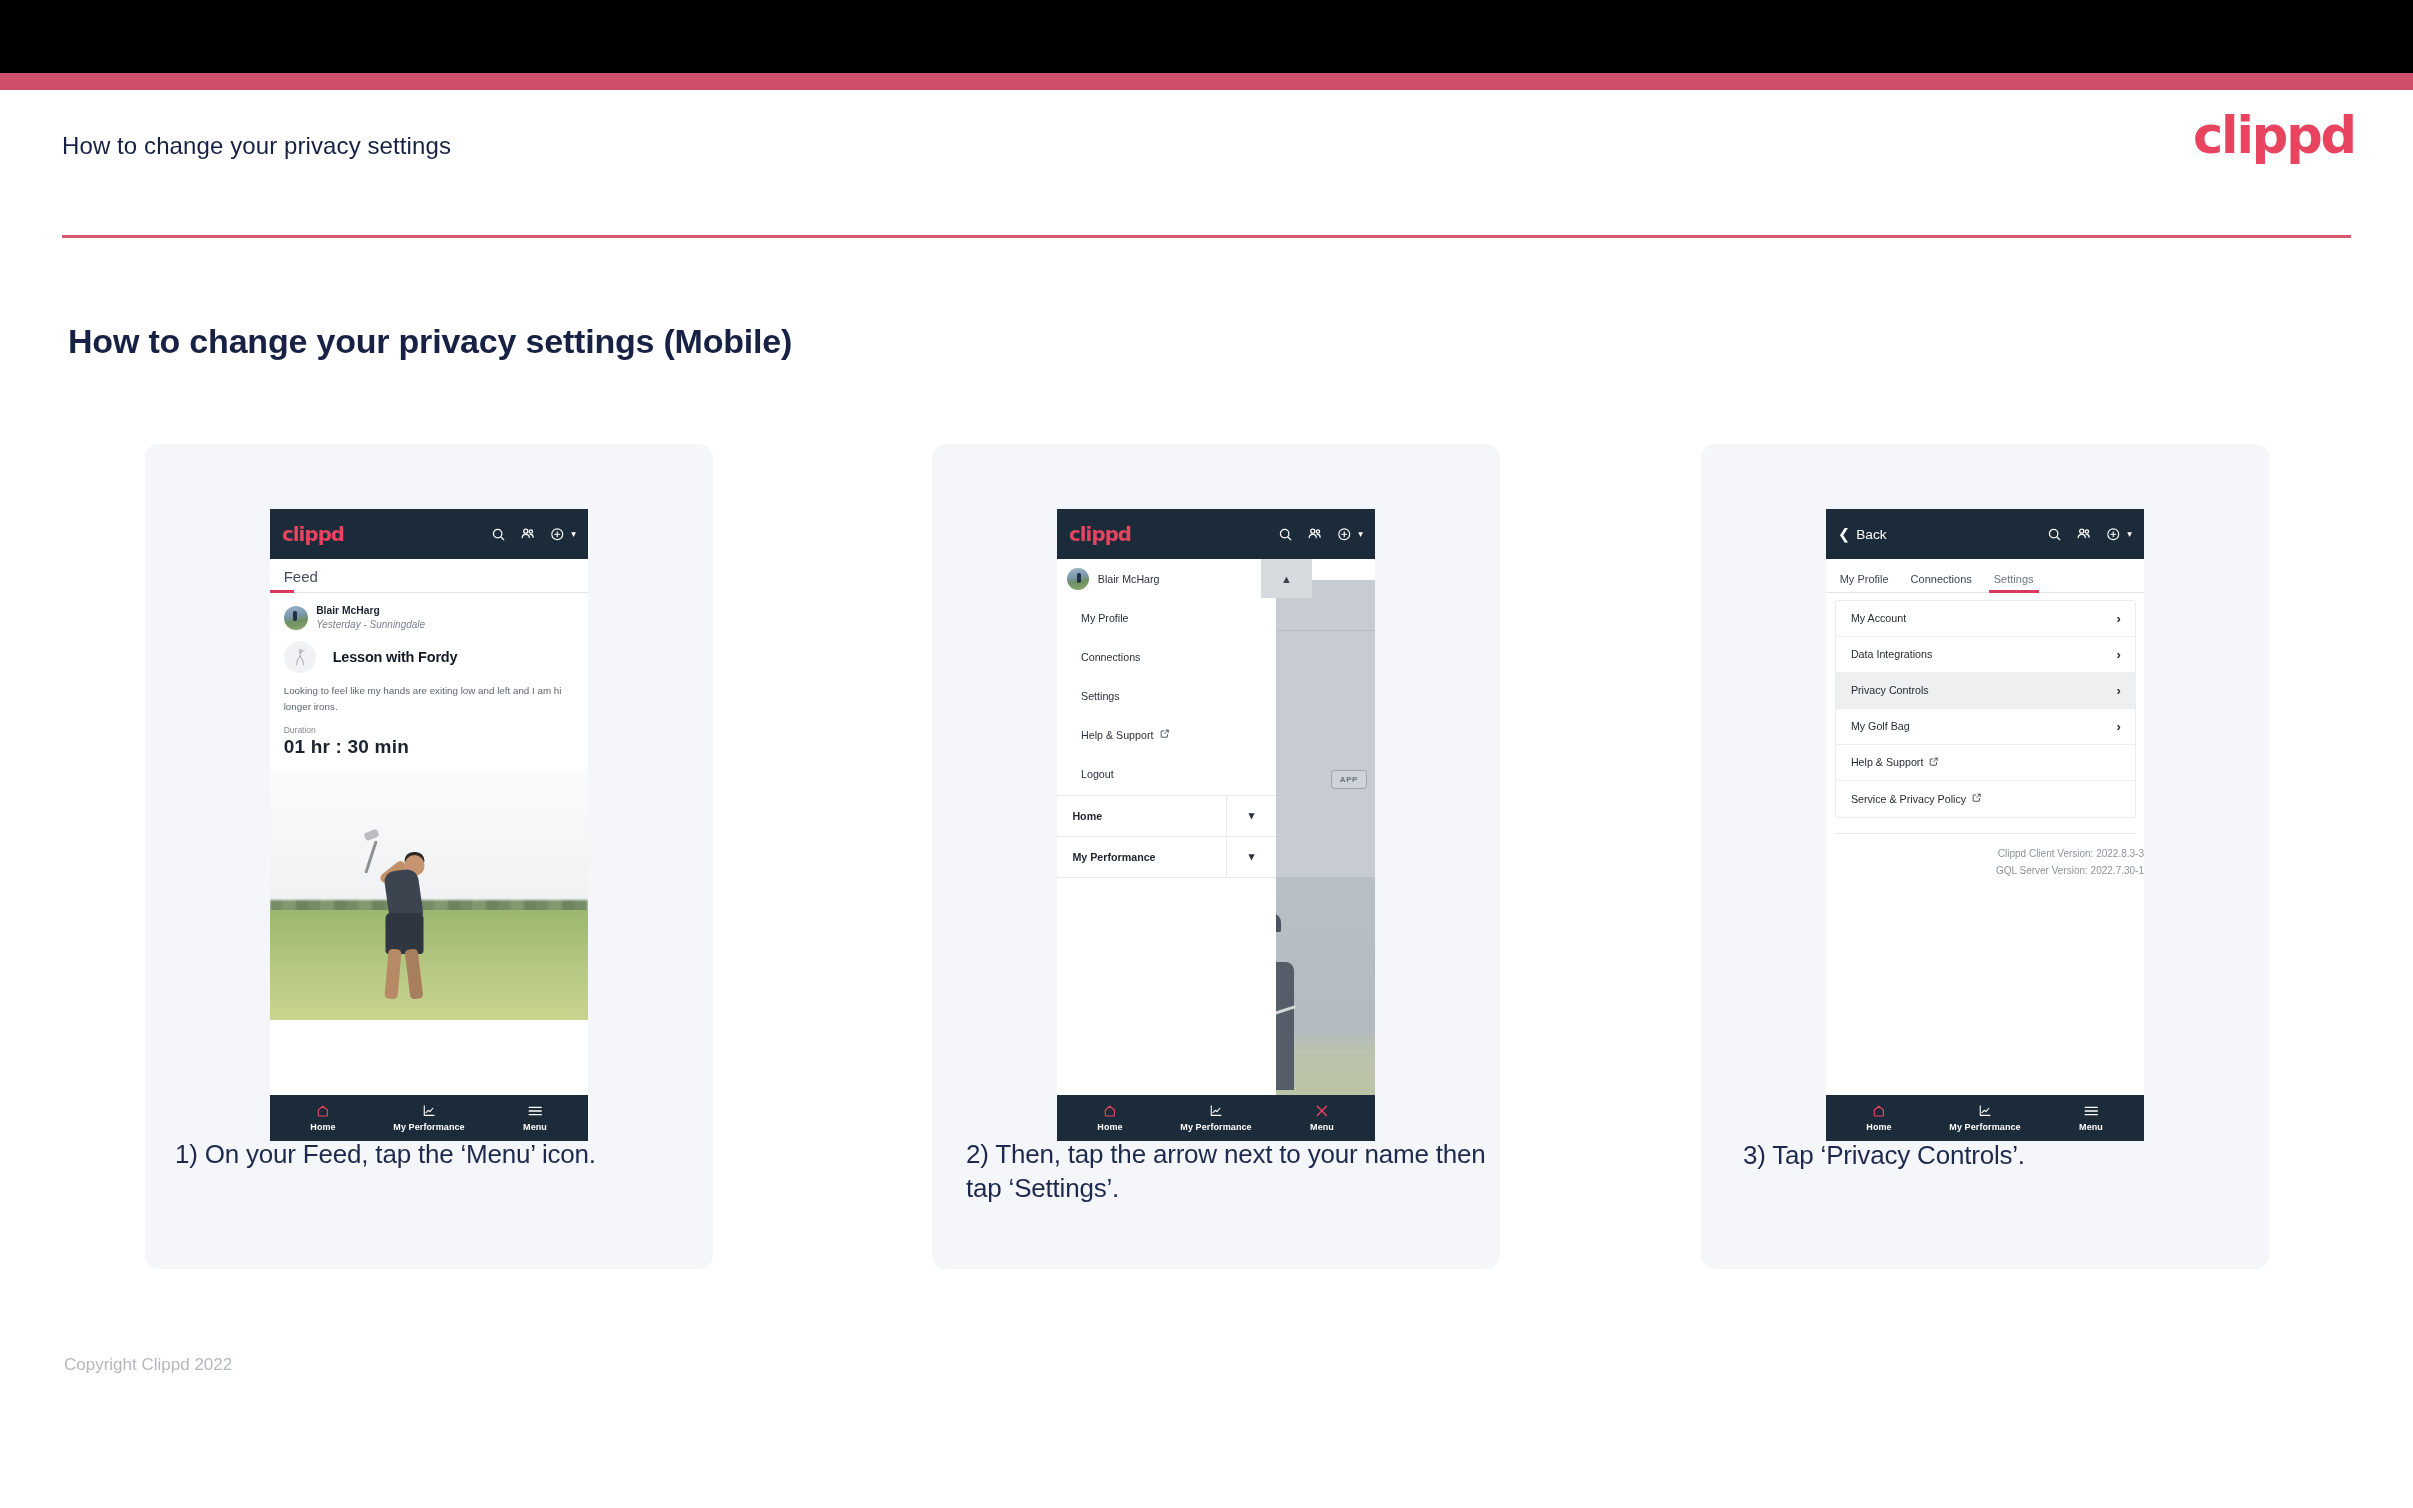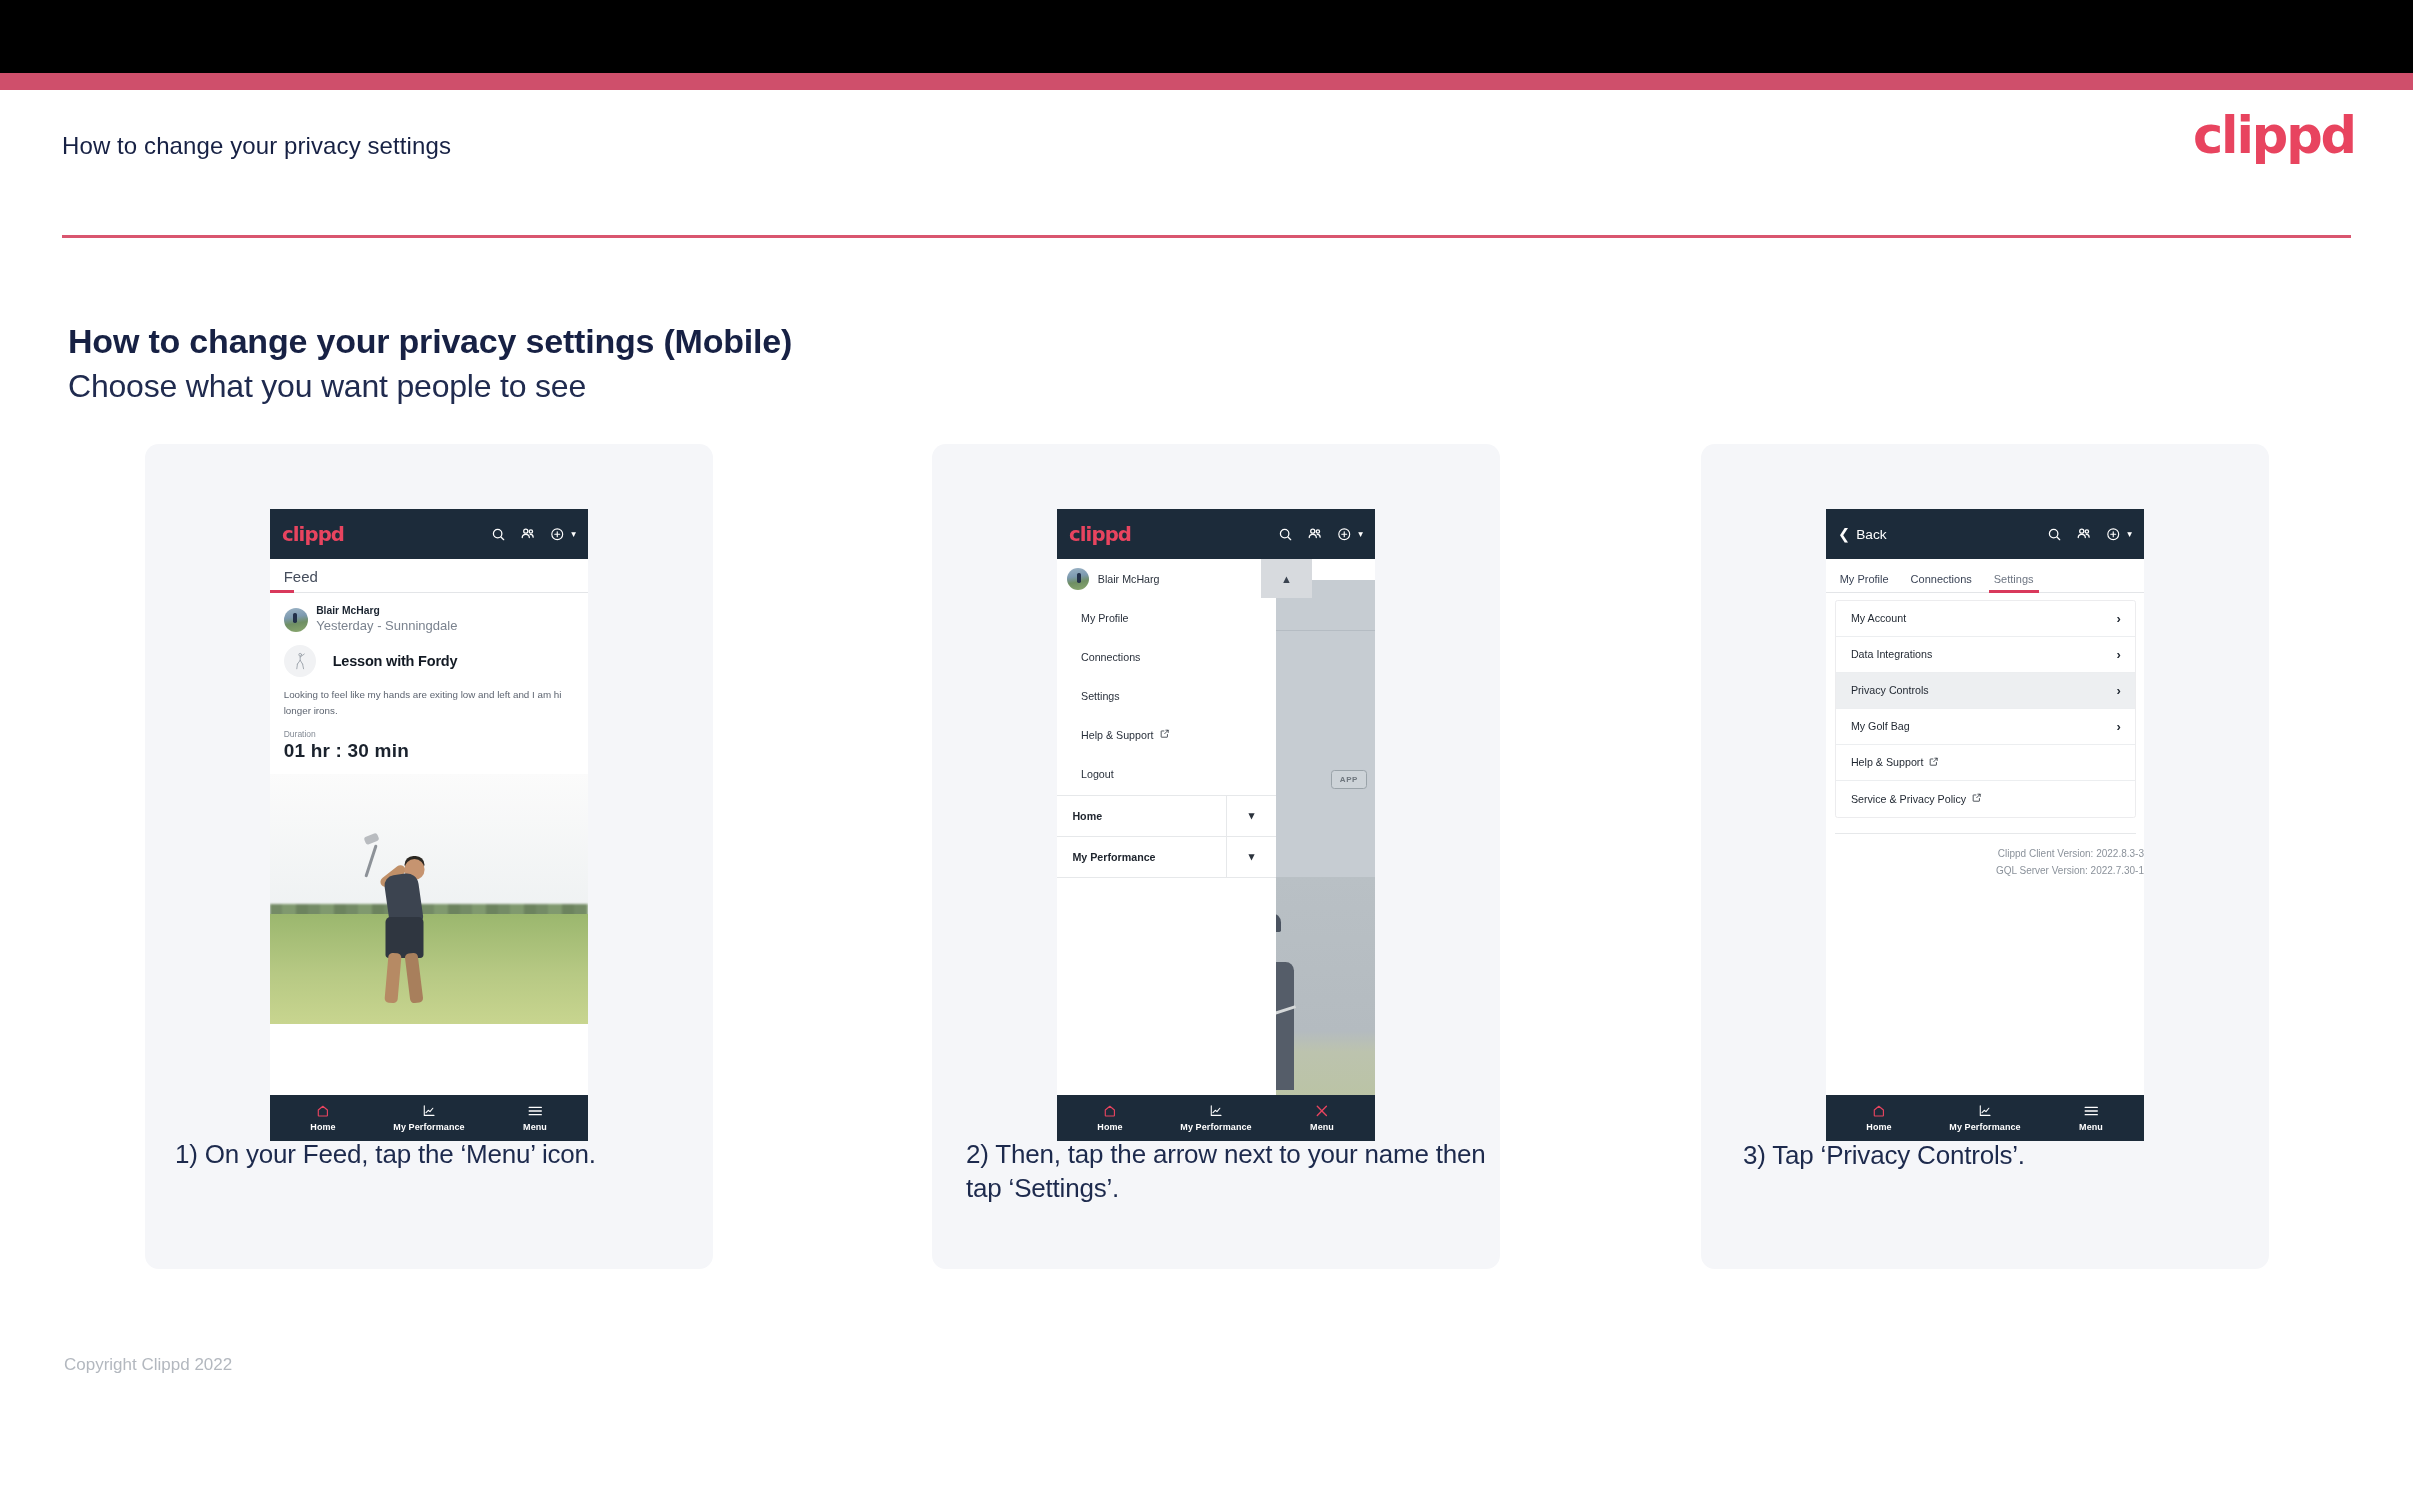--- a/index.html
+++ b/index.html
@@ -184,21 +184,21 @@
     position: relative;
     overflow: hidden;
   }
   .avatar::after {
     content:"";
     position:absolute; left:9.4px; top:5.1px;
     width:4.3px; height:10.3px; border-radius:1.7px;
     background:#22304a;
   }
   .post-name { font-size: 10.3px; font-weight: 700; color:#1b2430; line-height:1.25; }
-  .post-meta { font-size: 13px; color:#7b838f; line-height:1.3; }
+  .post-meta { font-size: 10px; color:#7b838f; line-height:1.3;font-style:italic; }
 
   .lesson-row { display:flex; align-items:center; gap:17px; margin-top: 10.3px; }
   .lesson-icon {
     width: 32px; height: 32px; border-radius: 50%;
     background: #f1f2f4;
     display:flex; align-items:center; justify-content:center;
     flex:0 0 auto;
   }
   .lesson-title { font-size: 14.5px; font-weight:700; color:#131a24; letter-spacing:-0.2px; }
 
@@ -402,21 +402,20 @@
   <div class="topbar-pink"></div>
 
   <div class="header">
     <div class="header-title">How to change your privacy settings</div>
     <div class="brand-logo">clippd</div>
     <div class="header-rule"></div>
   </div>
 
   <div class="title-block">
     <div class="title-main">How to change your privacy settings (Mobile)</div>
-    <div class="title-sub">Choose what you want people to see</div>
   </div>
 
   <div class="cards">
 
     <div class="card card-1">
       <div class="phone">
 
         <div class="appbar">
           <div class="appbar-logo">clippd</div>
           <div class="appbar-icons">

